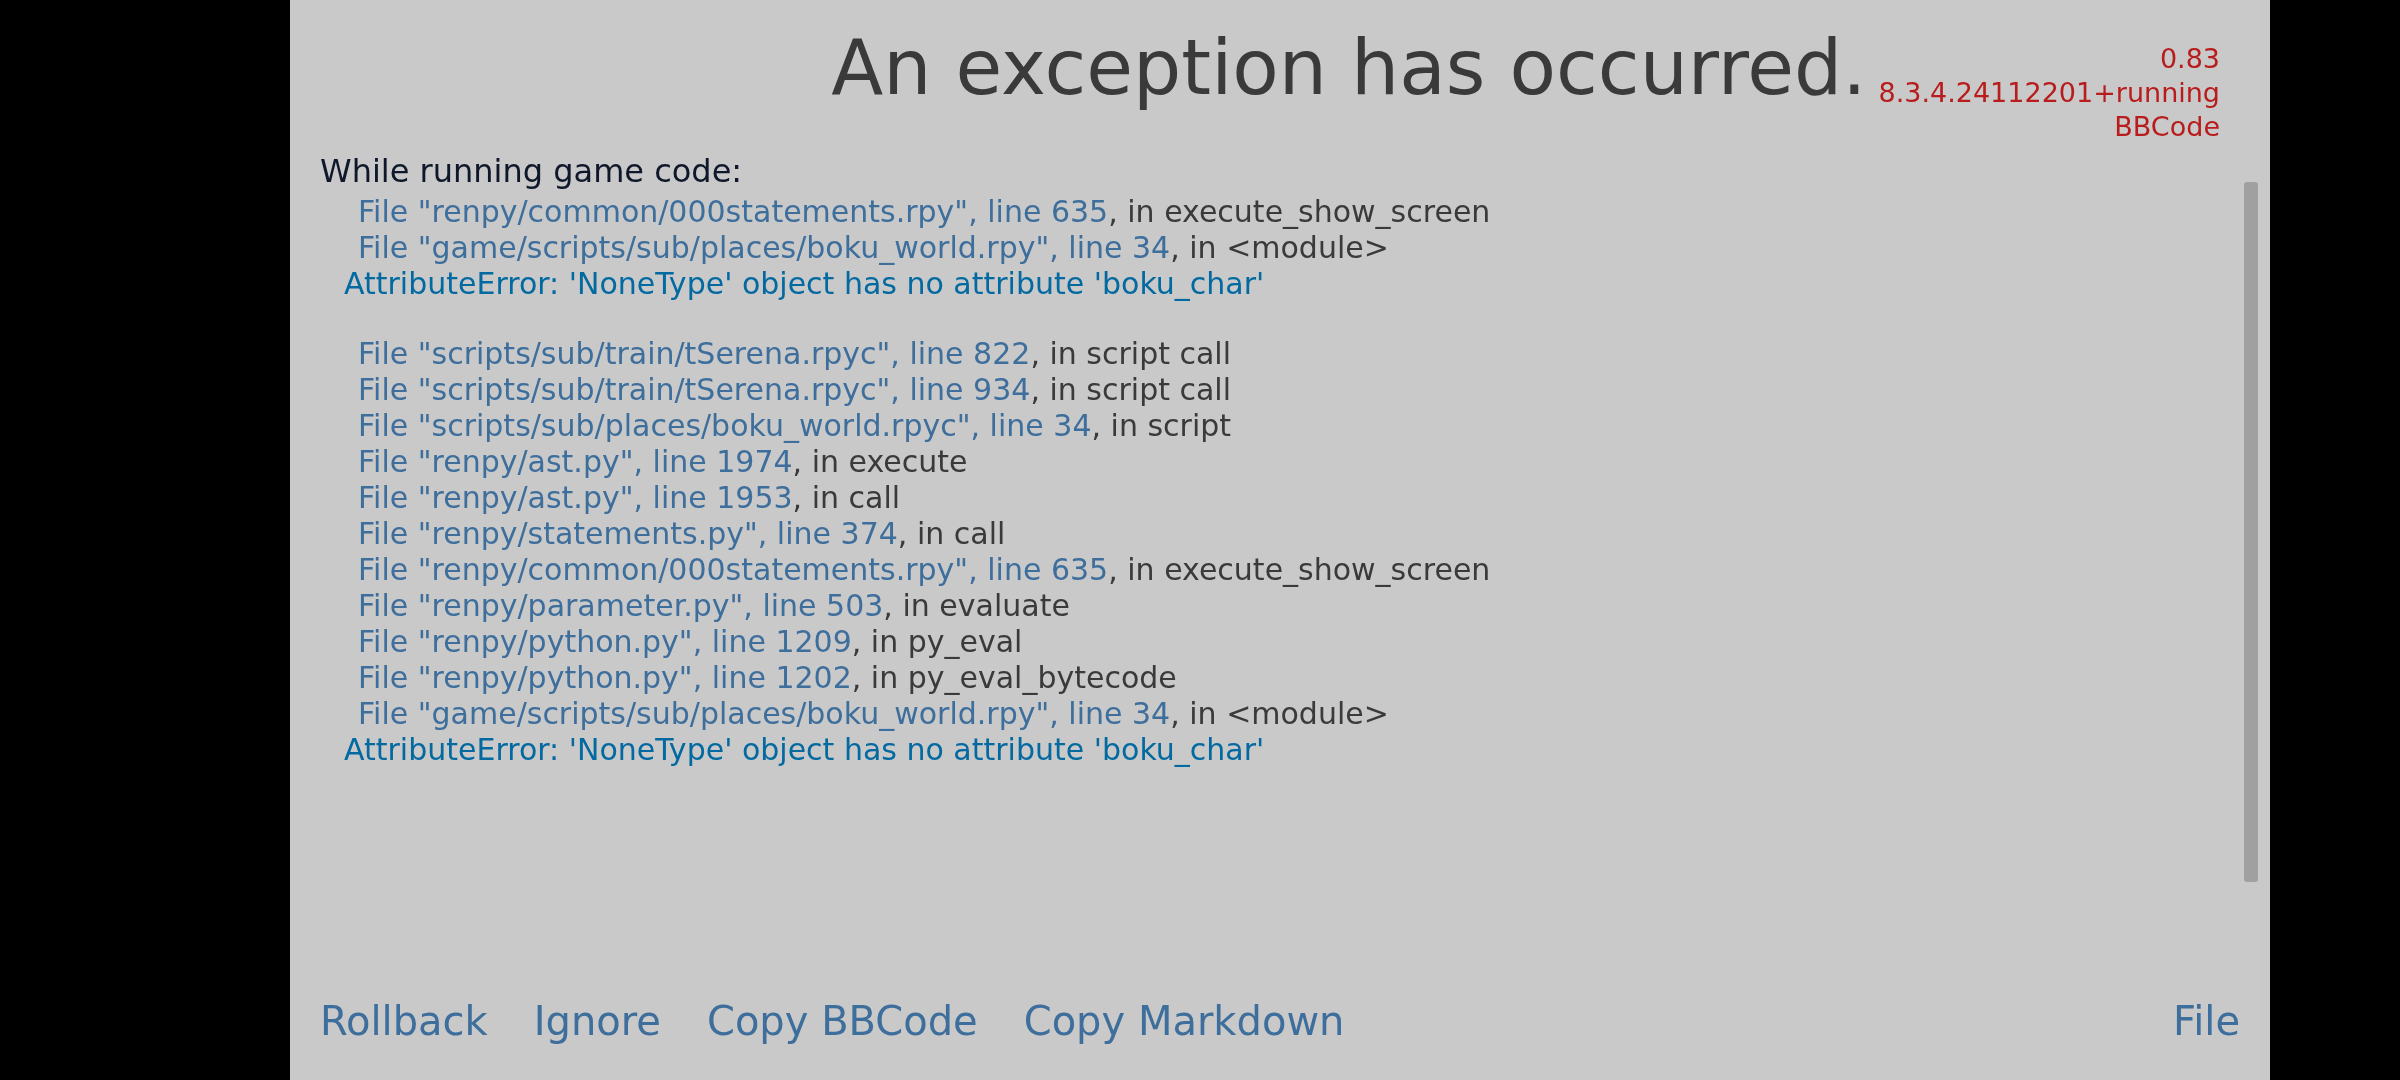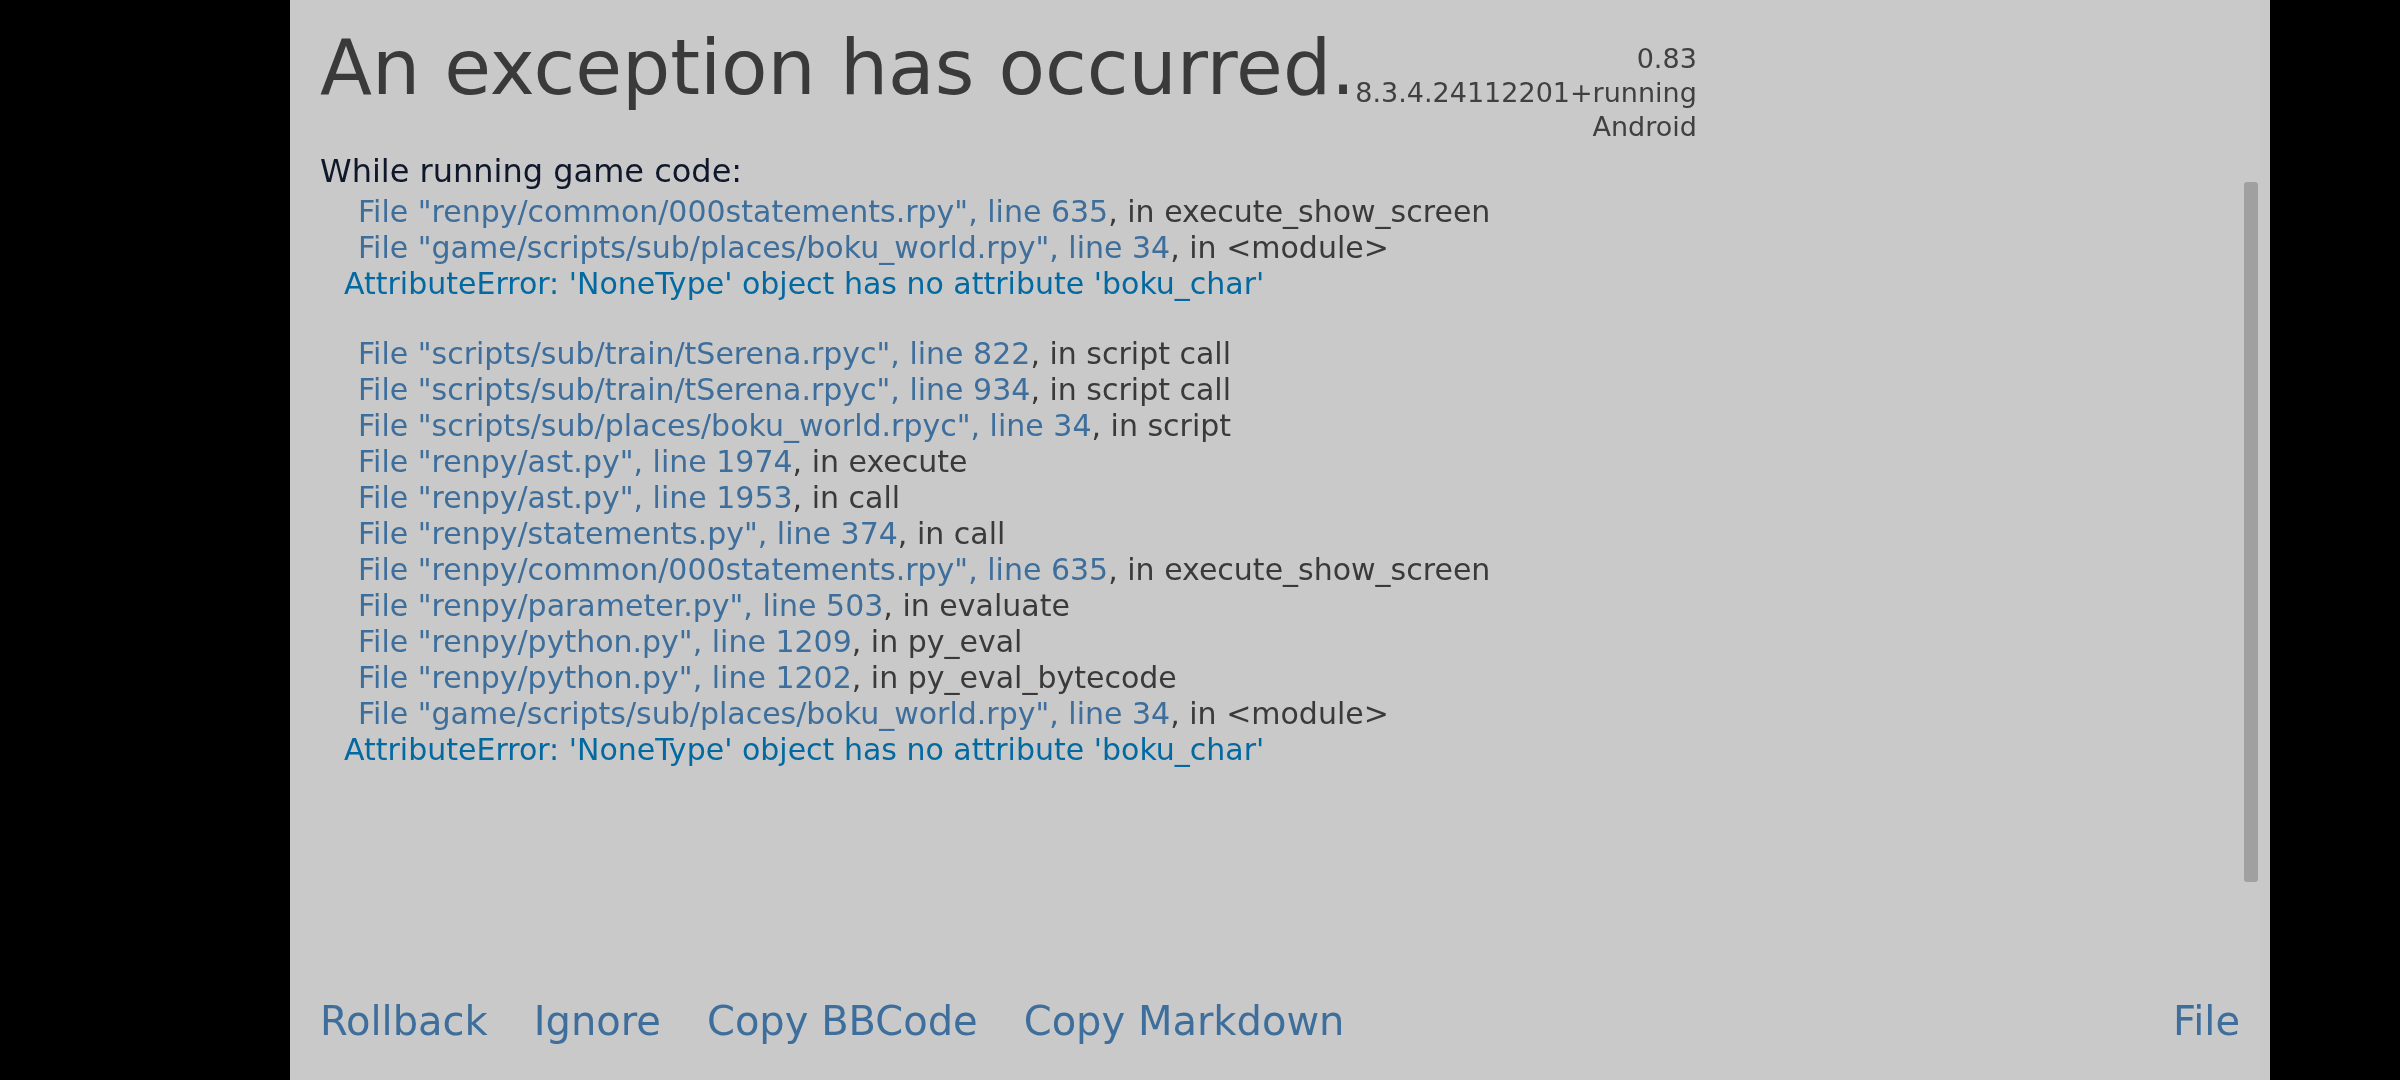--- a/index.html
+++ b/index.html
@@ -24,33 +24,34 @@
       display: flex;
       flex-direction: column;
     }
     .content-area {
       flex: 1;
       position: relative;
       padding: 30px 30px 0 30px;
     }
     .header-row {
       display: flex;
-      justify-content: flex-start;
+      justify-content: flex-end;
       align-items: flex-start;
+      gap: 12px;
     }
     .exception-title {
       font-size: 76px;
       font-weight: normal;
       color: #3a3a3a;
       line-height: 1;
       margin-bottom: 46px;
     }
     .version-info {
       text-align: right;
-      color: #404040;
+      color: #b91c1c;
       font-size: 27px;
       line-height: 1.25;
       padding-top: 12px;
       padding-right: 20px;
     }
     .section-heading {
       font-size: 32px;
       color: #0f172a;
       font-weight: normal;
       margin-bottom: 4px;
@@ -106,21 +107,21 @@
 </head>
 <body>
 
 <div class="main-container">
   <div class="content-area">
     <div class="header-row">
       <h1 class="exception-title">An exception has occurred.</h1>
       <div class="version-info">
         <div>0.83</div>
         <div>8.3.4.24112201+running</div>
-        <div>Android</div>
+        <div>BBCode</div>
       </div>
     </div>
 
     <div class="section-heading">While running game code:</div>
     <div class="traceback-block">
       <div class="trace-line indent">
         <span class="file-link">File "renpy/common/000statements.rpy", line 635</span><span>, in execute_show_screen</span>
       </div>
       <div class="trace-line indent">
         <span class="file-link">File "game/scripts/sub/places/boku_world.rpy", line 34</span><span>, in &lt;module&gt;</span>

